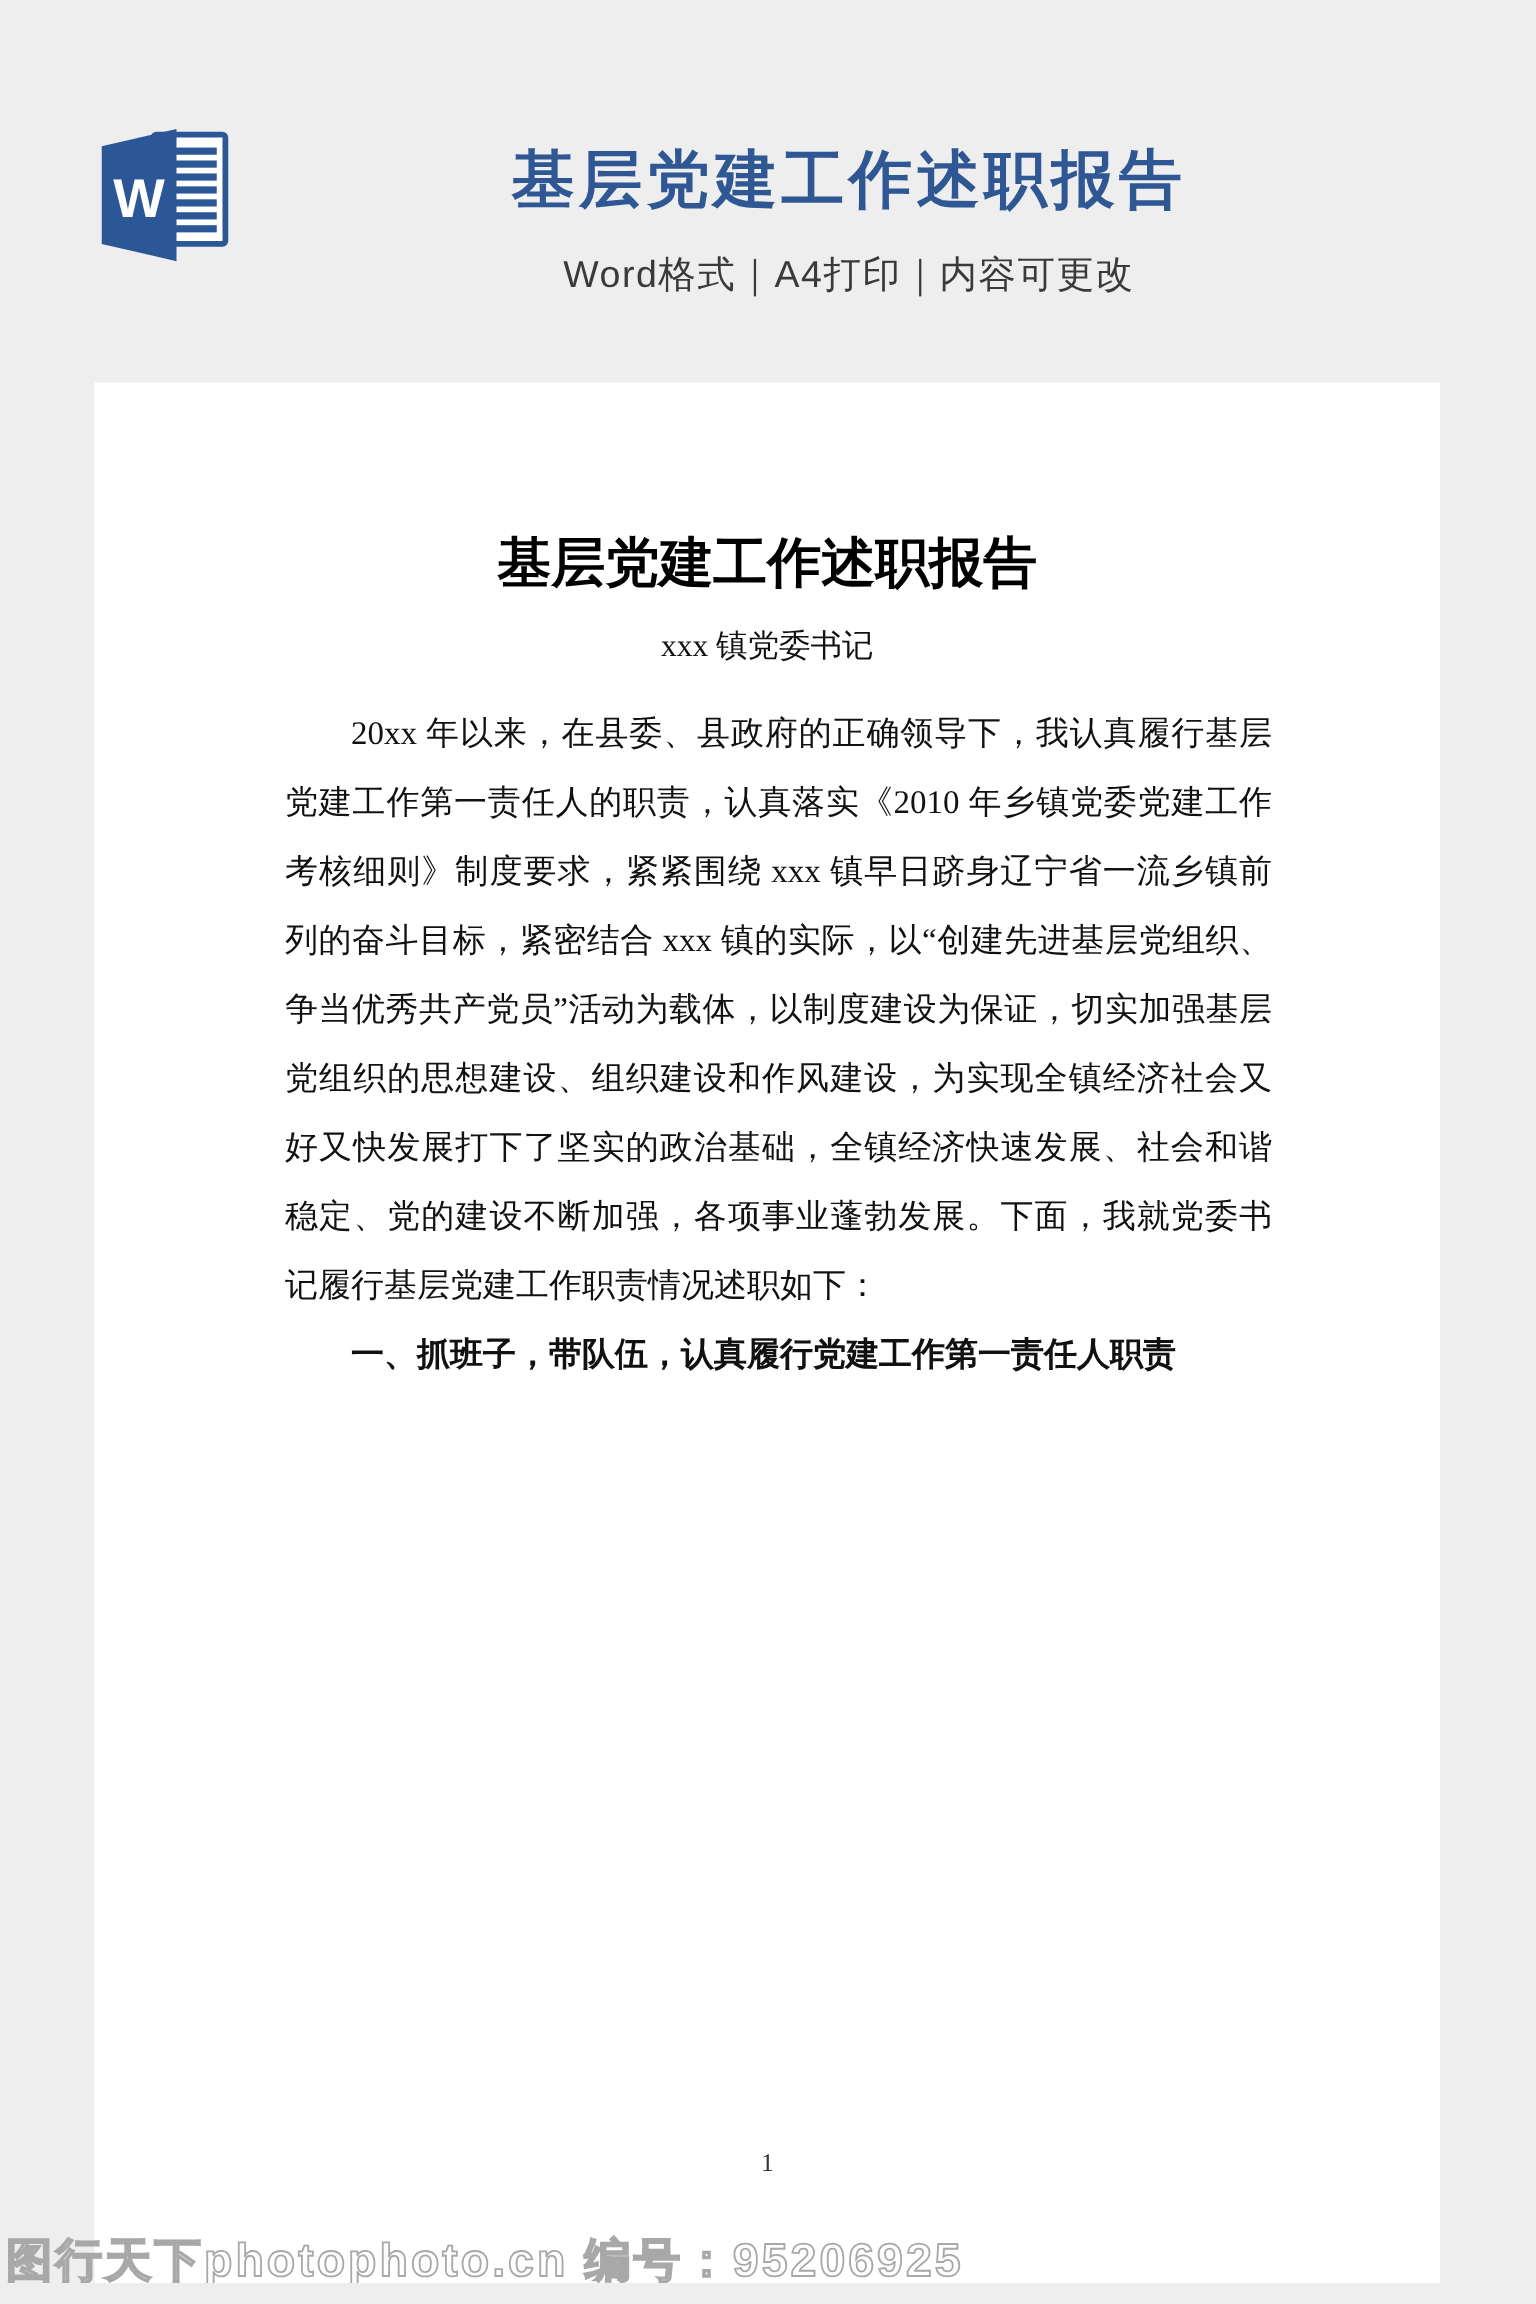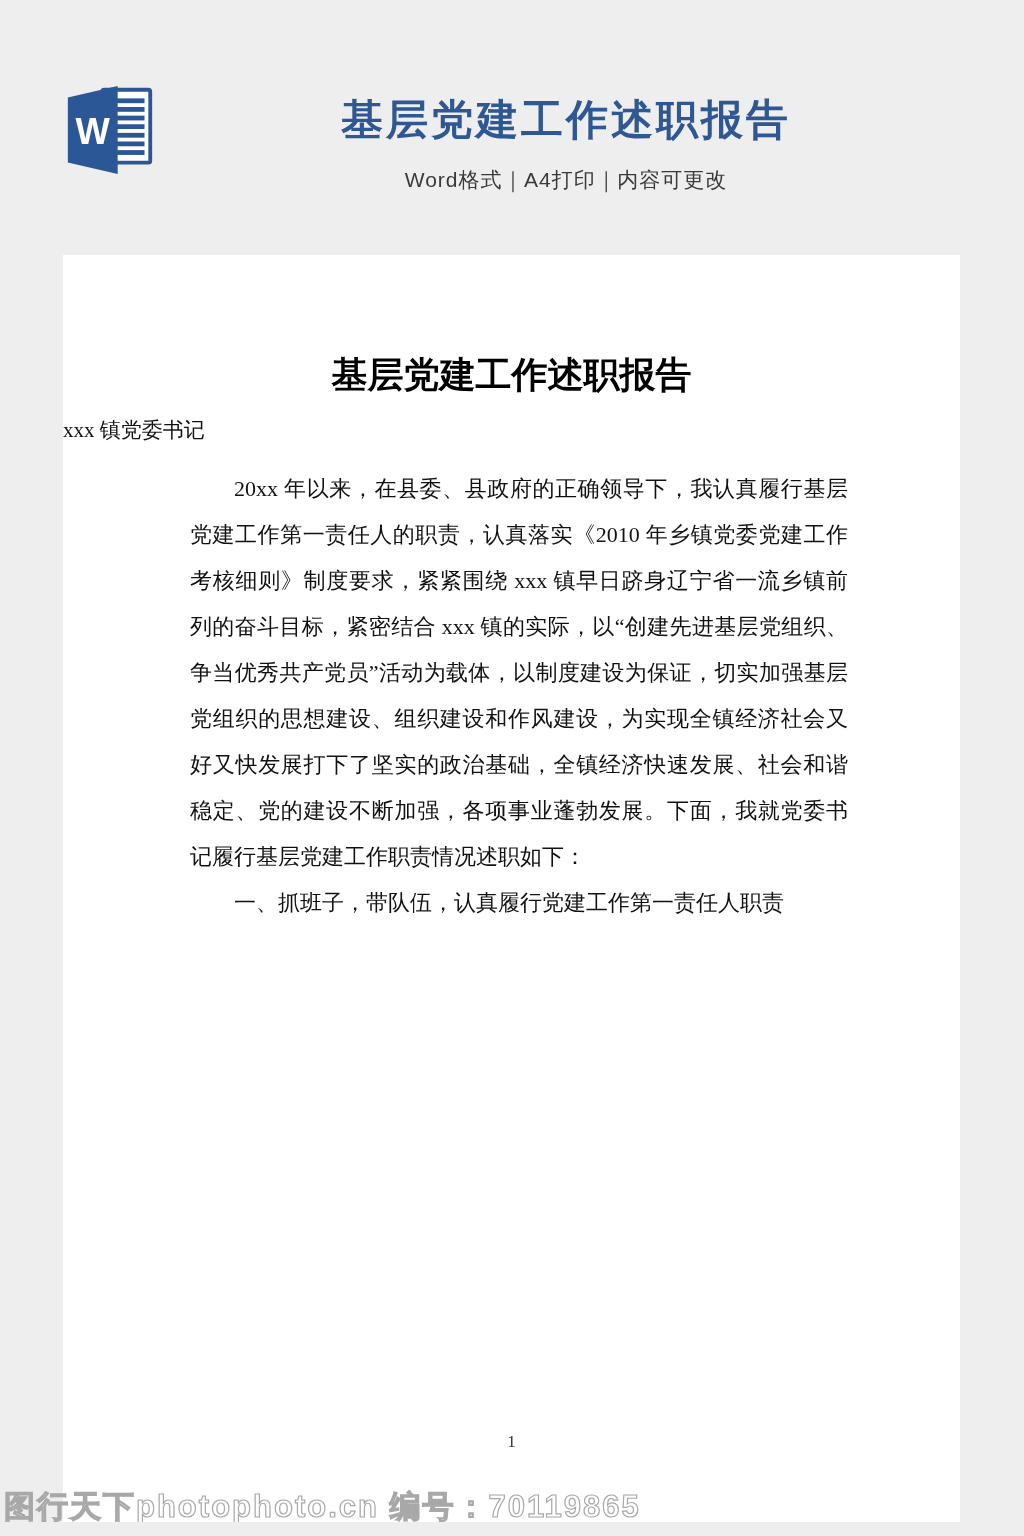--- a/index.html
+++ b/index.html
@@ -19,51 +19,52 @@
     padding-left: 108px; text-align: center;
   }
   .header-title {
     margin-top: 92px;
     font-family: "Liberation Sans", sans-serif;
     font-size: 42px; font-weight: bold; letter-spacing: 3px;
   }
   .header-subtitle {
     margin-top: 18px;
     font-family: "Liberation Sans", sans-serif;
-    font-size: 21px; color: #3a3a3a; letter-spacing: 1px;
+    font-size: 25px; color: #3a3a3a; letter-spacing: 1px;
   }
 
   
   .page {
     position: absolute; left: 63px; top: 255px;
     width: 897px; height: 1267px;
     background: #ffffff;
     box-sizing: border-box;
     padding-top: 96px;
   }
   .doc-title {
     text-align: center;
     font-size: 36px; font-weight: bold;
     color: #000;
     letter-spacing: 0px;
   }
   .doc-byline {
+    text-align: center;
     font-size: 21px; color: #111;
     margin-top: 16px;
   }
   .doc-body {
     margin: 22px 112px 0 127px;
     font-size: 22px; line-height: 46px;
     text-align: justify;
     color: #111;
   }
   .doc-body p { margin: 0; text-indent: 2em; }
   .doc-body p.heading {
     font-family: "Liberation Sans", sans-serif;
-    font-weight: normal;
+    font-weight: bold;
   }
   .doc-body b.lead { font-weight: bold; }
   .page-number {
     position: absolute; left: 0; bottom: 70px;
     width: 100%; text-align: center;
     font-size: 17px; color: #333;
   }
 
   
   .watermark {
@@ -108,14 +109,14 @@
 <div class="page">
   <div class="doc-title">基层党建工作述职报告</div>
   <div class="doc-byline">xxx 镇党委书记</div>
   <div class="doc-body">
       <p class="body">20xx 年以来，在县委、县政府的正确领导下，我认真履行基层党建工作第一责任人的职责，认真落实《2010 年乡镇党委党建工作考核细则》制度要求，紧紧围绕 xxx 镇早日跻身辽宁省一流乡镇前列的奋斗目标，紧密结合 xxx 镇的实际，以“创建先进基层党组织、争当优秀共产党员”活动为载体，以制度建设为保证，切实加强基层党组织的思想建设、组织建设和作风建设，为实现全镇经济社会又好又快发展打下了坚实的政治基础，全镇经济快速发展、社会和谐稳定、党的建设不断加强，各项事业蓬勃发展。下面，我就党委书记履行基层党建工作职责情况述职如下：</p>
       <p class="heading">一、抓班子，带队伍，认真履行党建工作第一责任人职责</p>
     </div>
   <div class="page-number">1</div>
 </div>
 
-<div class="watermark">图行天下photophoto.cn 编号：70119865</div>
+<div class="watermark">图行天下photophoto.cn 编号：95206925</div>
 <div class="bottom-strip"></div>
 
 </body></html>

